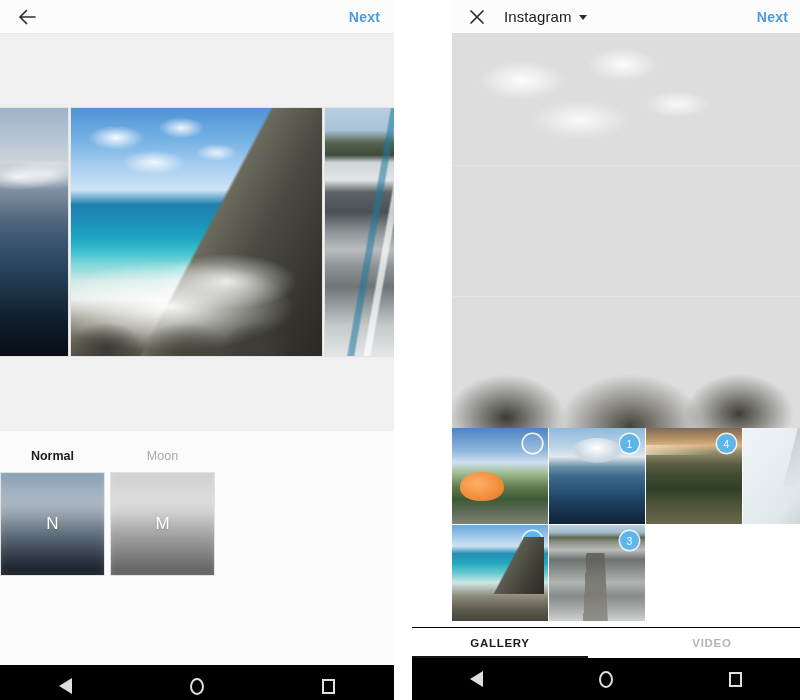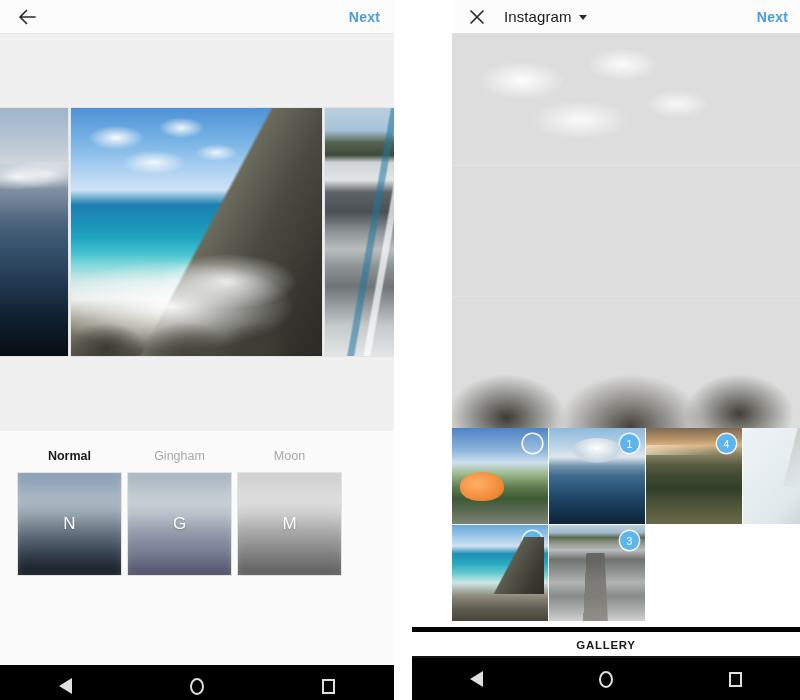--- a/index.html
+++ b/index.html
@@ -116,21 +116,21 @@
   }
   .ph-station:after{
     content:""; position:absolute; inset:0;
     background:
       linear-gradient(100deg, rgba(0,0,0,0) 56%, rgba(30,120,160,.55) 58%, rgba(30,120,160,.55) 62%, rgba(0,0,0,0) 64%),
       linear-gradient(100deg, rgba(0,0,0,0) 70%, rgba(255,255,255,.7) 72%, rgba(255,255,255,.7) 76%, rgba(0,0,0,0) 78%);
   }
 
   
   .filter-area { background:#fbfbfb; height: 234px; padding-top: 18px; overflow:hidden; }
-  .filter-row { display:flex; padding-left:17px; }
+  .filter-row { display:flex; }
   .filter-cell { width:105px; margin-right:5px; flex:0 0 auto; }
   .filter-name {
     text-align:center; font-size:12.5px; color:#a8a8a8; margin-bottom:9px;
     white-space:nowrap; overflow:hidden;
   }
   .filter-cell.active .filter-name { color:#1b1b1b; font-weight:700; }
   .filter-thumb {
     width:105px; height:104px; position:relative; overflow:hidden;
     border:1px solid #e2e2e2; display:flex; align-items:center; justify-content:center;
   }
@@ -174,21 +174,21 @@
   .t-pale:after{content:"";position:absolute;right:-6%;top:-4%;width:56%;height:72%;
     background:linear-gradient(135deg,rgba(150,150,145,.45),rgba(150,150,145,0) 68%);transform:rotate(14deg);}
   .t-cove{background:linear-gradient(to bottom,#66a8dd 0%,#a8cdea 14%,#cfe2f1 22%,#1f8fb4 30%,#27a9c0 40%,#63c9cf 50%,#cfe7e6 60%,#8e8a7c 74%,#5d5a4e 88%,#46443a 100%);}
   .t-cove:after{content:"";position:absolute;right:4%;top:12%;width:58%;height:60%;
     background:linear-gradient(118deg,rgba(0,0,0,0) 40%,#5d5c50 42%,#3b3a31 78%,#2d2c25 100%);}
   .t-track{background:linear-gradient(to bottom,#bcd1e0 0%,#9fb9cc 8%,#5d6a4f 13%,#8b9084 18%,#b9bdbc 26%,#6e7370 36%,#8d918f 48%,#b0b4b2 60%,#868a88 74%,#a9adab 88%,#cfd2d0 100%);}
   .t-track:after{content:"";position:absolute;left:38%;top:22%;width:22%;height:78%;
     background:linear-gradient(to bottom,rgba(90,88,84,.8),rgba(140,138,132,.9));transform:perspective(60px) rotateX(16deg);}
 
   
-  .tabs { display:flex; height:31px; background:#ffffff; border-top:5px solid #000000;gap:36px; }
+  .tabs { display:flex; height:31px; background:#ffffff; border-top:1px solid #000000;gap:36px; }
   .tab { flex:1; display:flex; align-items:center; justify-content:center;
          font-size:11.5px; letter-spacing:.7px; color:#b5b5b5; font-weight:700; cursor:pointer; position:relative; }
   .tab.active { color:#1a1a1a; }
   .tab.active:after { content:""; position:absolute; left:0; right:0; bottom:-1px; height:3px; background:#141414; }
 
   
   .navbar { height:42px; background:#000000; display:flex; align-items:center; justify-content:space-around; }
   .nav-ico { opacity:.92; }
   .nav-back { width:0;height:0;border-top:8px solid transparent;border-bottom:8px solid transparent;border-right:13px solid #f2f2f2; }
   .nav-home { width:14px;height:17px;border:2px solid #f2f2f2;border-radius:50%; }
@@ -224,27 +224,20 @@
 
         <div class="filter-cell active">
           <div class="filter-name">Normal</div>
           <div class="filter-thumb">
             <div class="fx fx-normal"></div>
             <span class="filter-letter">N</span>
           </div>
         </div>
 
 
-        <div class="filter-cell">
-          <div class="filter-name">Gingham</div>
-          <div class="filter-thumb">
-            <div class="fx fx-gingham"></div>
-            <span class="filter-letter">G</span>
-          </div>
-        </div>
 
         <div class="filter-cell">
           <div class="filter-name">Moon</div>
           <div class="filter-thumb">
             <div class="fx fx-moon"></div>
             <span class="filter-letter">M</span>
           </div>
         </div>
 
       </div>
@@ -297,20 +290,21 @@
       <div class="cell t-cove">
         <span class="badge">2</span>
       </div>
       <div class="cell t-track">
         <span class="badge">3</span>
       </div>
     </div>
 
     <div class="tabs" style="position:absolute;bottom:42px;left:0;right:0;">
       <div class="tab active">GALLERY</div>
+      <div class="tab">VIDEO</div>
     </div>
 
     <div class="navbar" style="position:absolute;bottom:0;left:0;right:0;">
       <div class="nav-ico nav-back"></div>
       <div class="nav-ico nav-home"></div>
       <div class="nav-ico nav-rec"></div>
     </div>
   </div>
 
 </div>

